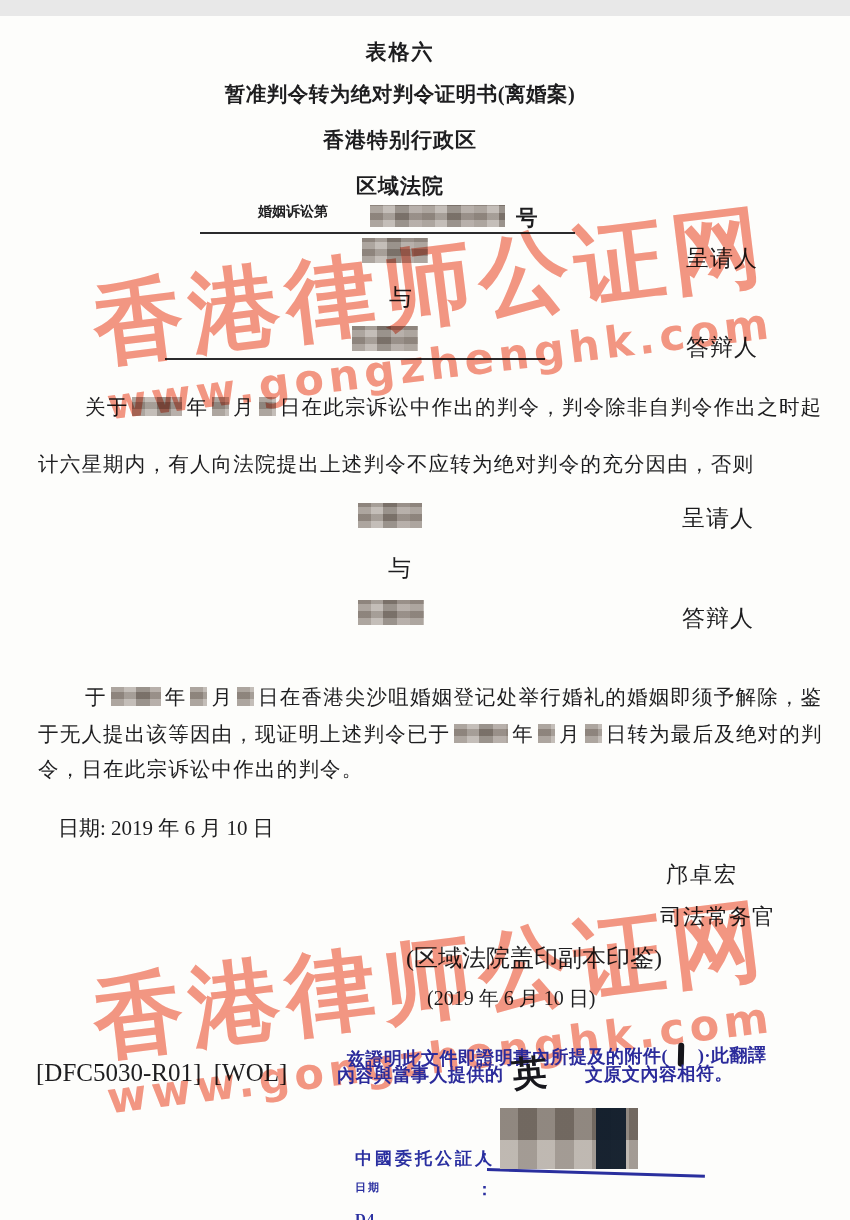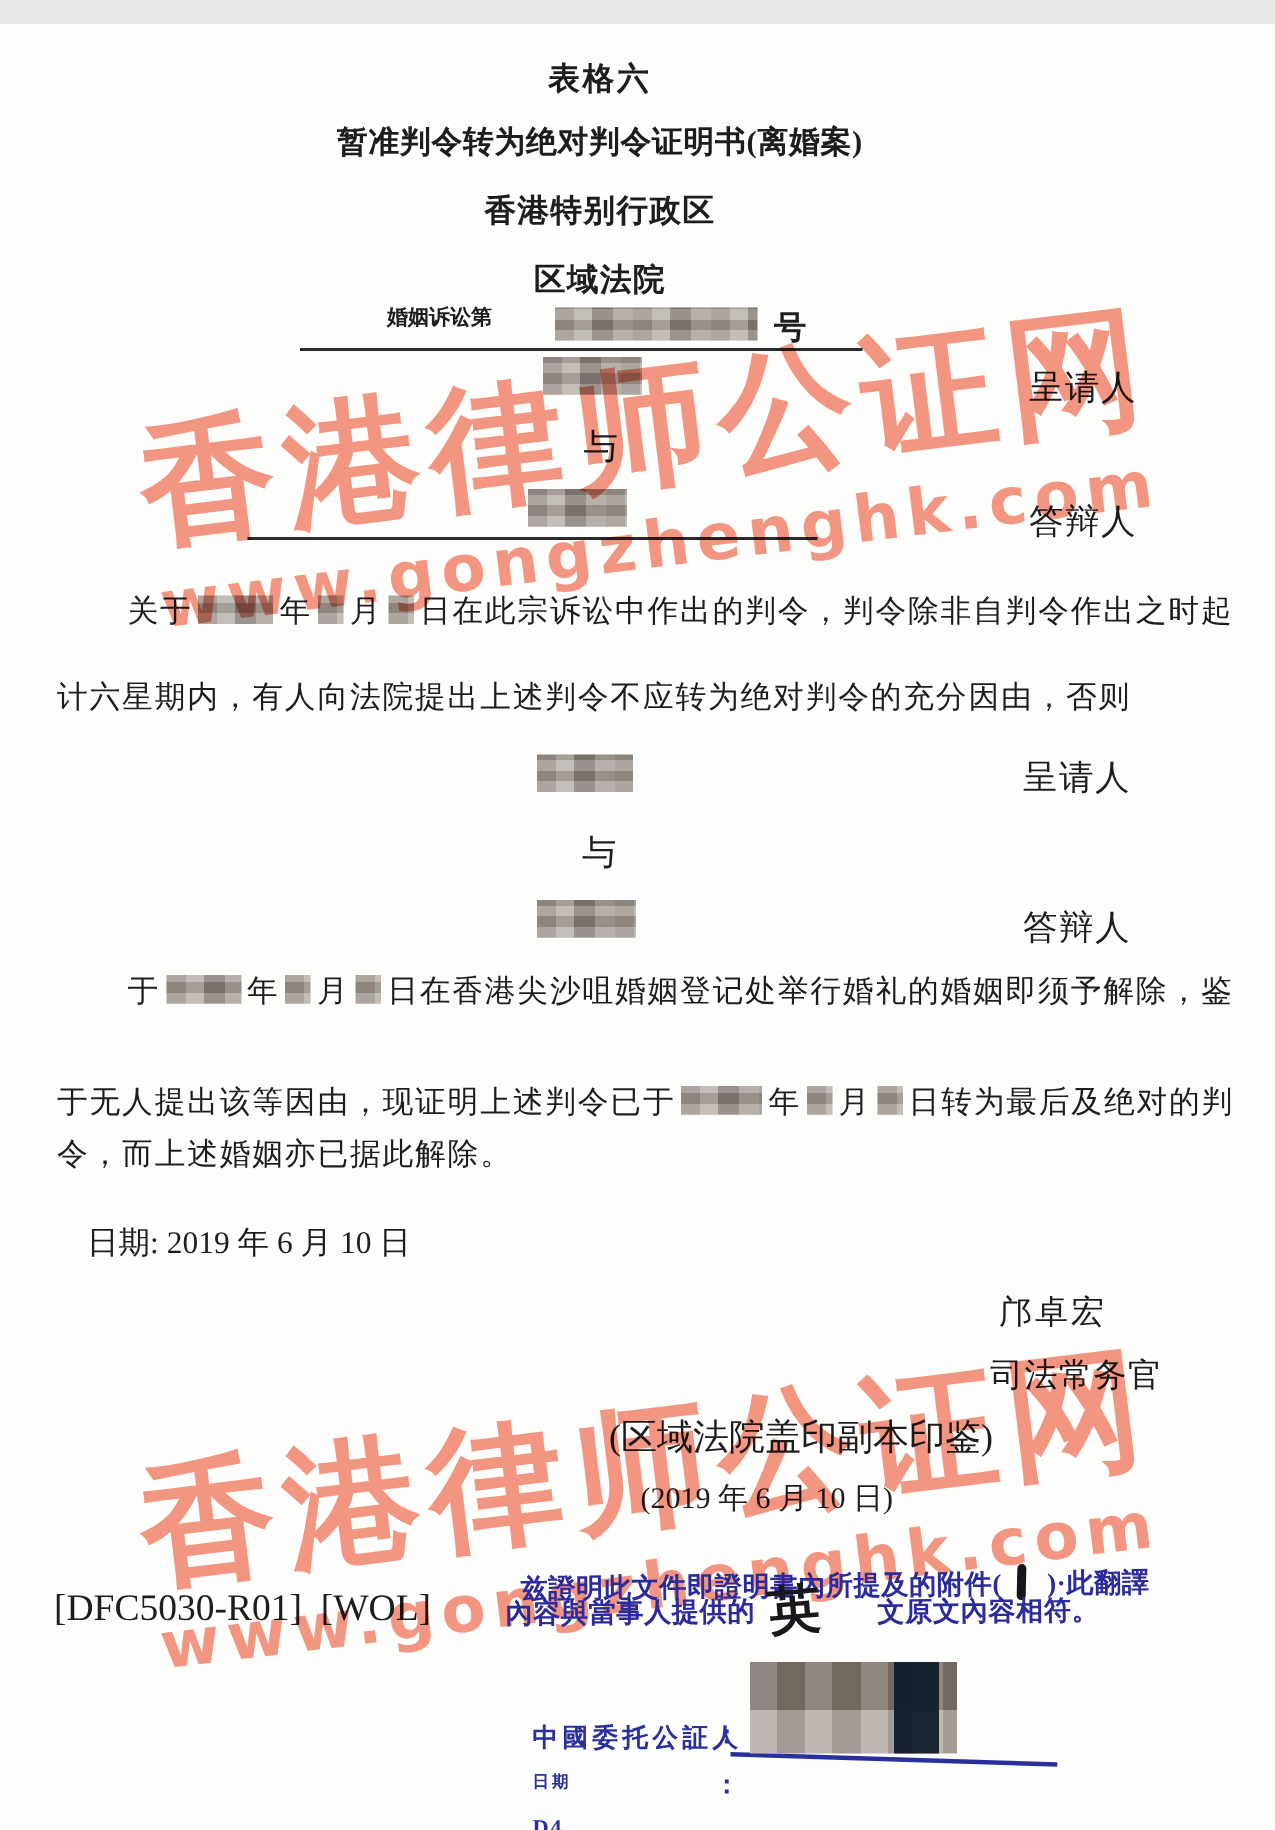--- a/index.html
+++ b/index.html
@@ -45,21 +45,21 @@
   #and1{left:389px; top:266px;}
   #resp1-lb{left:686px; top:316px;}
   #pet2-lb{left:682px; top:487px;}
   #and2{left:388px; top:537px;}
   #resp2-lb{left:682px; top:587px;}
 
   
   .bodyline{font-size:20.5px; letter-spacing:1.2px; white-space:nowrap;}
   #p1l1{left:85px; top:377px;}
   #p1l2{left:38px; top:434px;}
-  #p2l1{left:85px; top:630px;text-align:right;}
+  #p2l1{left:85px; top:667px;text-align:right;}
   #p2l2{left:38px; top:704px;}
   #p2l3{left:38px; top:739px;}
   .rd-y{width:50px;} .rd-m{width:17px;} .rd-d{width:17px;} .rd-y2{width:54px;}
 
   
   #date-line{left:58px; top:798px; font-size:21px;text-align:center;}
   #reg-name{left:666px; top:844px; font-size:22px; letter-spacing:2px;}
   #reg-title{left:660px; top:886px; font-size:22px; letter-spacing:1px;}
   #seal-note{left:406px; top:926px; font-size:24px;}
   #seal-date{left:427px; top:969px; font-size:20px;}
@@ -142,21 +142,21 @@
   <span class="abs party" id="and2">与</span>
   <div class="abs rd" id="resp2-rd"></div>
   <span class="abs party" id="resp2-lb">答辩人</span>
 
   <div class="abs bodyline" id="p2l1">
     <span>于</span><span class="rd rd-inline rd-y"></span><span>年</span><span class="rd rd-inline rd-m"></span><span>月</span><span class="rd rd-inline rd-d"></span><span>日在香港尖沙咀婚姻登记处举行婚礼的婚姻即须予解除，鉴</span>
   </div>
   <div class="abs bodyline" id="p2l2">
     <span>于无人提出该等因由，现证明上述判令已于</span><span class="rd rd-inline rd-y2"></span><span>年</span><span class="rd rd-inline rd-m"></span><span>月</span><span class="rd rd-inline rd-d"></span><span>日转为最后及绝对的判</span>
   </div>
-  <div class="abs bodyline" id="p2l3">令，而上述婚姻亦已据此解除。</div>
+  <div class="abs bodyline" id="p2l3">令，日在此宗诉讼中作出的判令。</div>
 
   <div class="abs" id="date-line">日期: 2019 年 6 月 10 日</div>
   <div class="abs" id="reg-name">邝卓宏</div>
   <div class="abs" id="reg-title">司法常务官</div>
   <div class="abs" id="seal-note">(区域法院盖印副本印鉴)</div>
   <div class="abs" id="seal-date">(2019 年 6 月 10 日)</div>
   <div class="abs" id="ref-code">[DFC5030-R01]  [WOL]</div>
 
   <div class="abs wm" id="wm-top">
     <div class="wm-cn">香港律师公证网</div>

